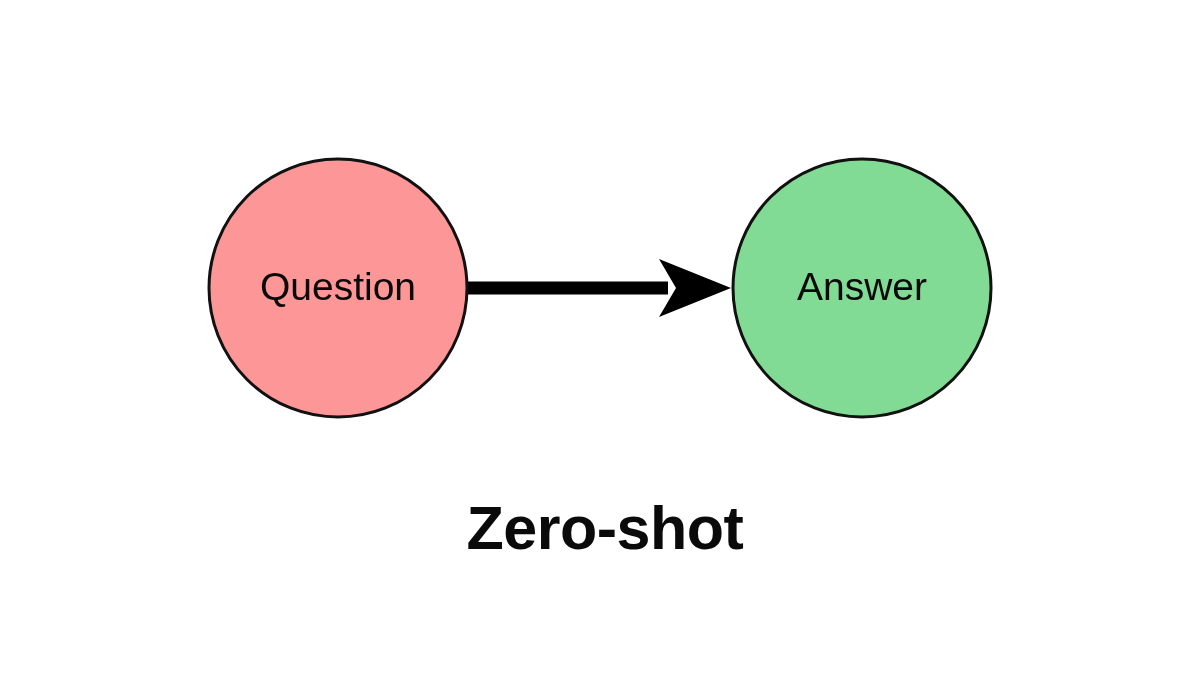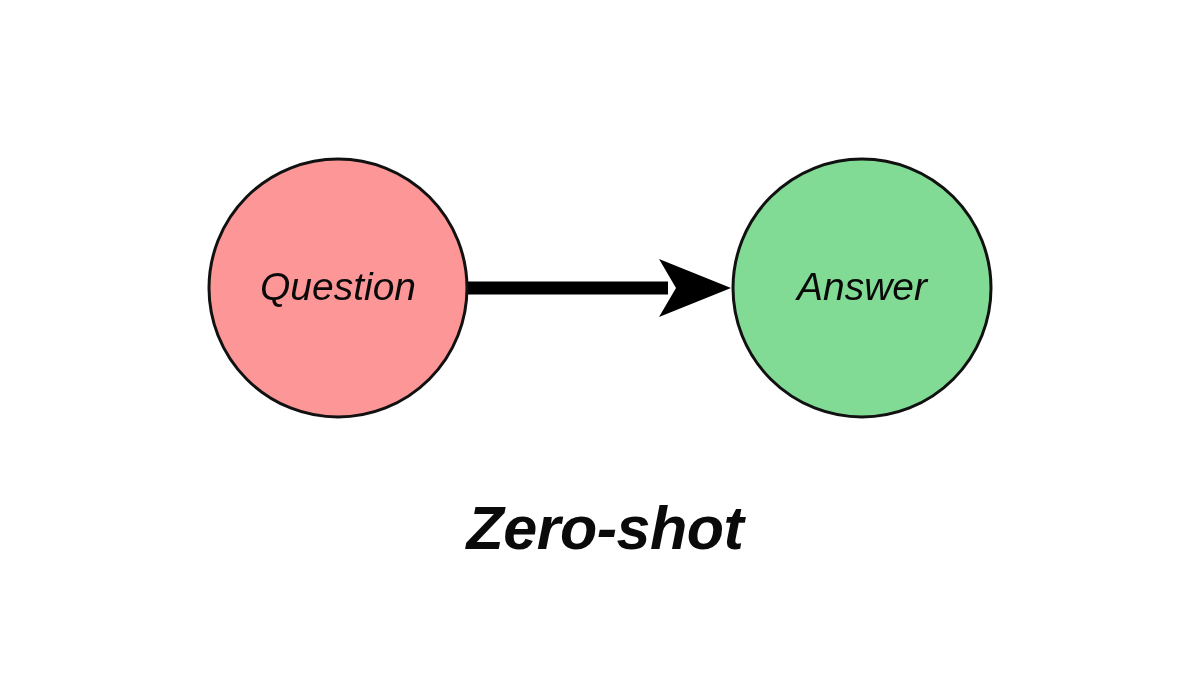--- a/index.html
+++ b/index.html
@@ -12,21 +12,20 @@
     height: 675px;
     overflow: hidden;
     font-family: "Liberation Sans", sans-serif;
   }
 
   #canvas {
     position: relative;
     width: 968px;
     height: 675px;
     background: #ffffff;
-    font-style: italic;
   }
 
   .diagram-svg {
     position: absolute;
     left: 0;
     top: 0;
     width: 1200px;
     height: 675px;
     display: block;
   }

